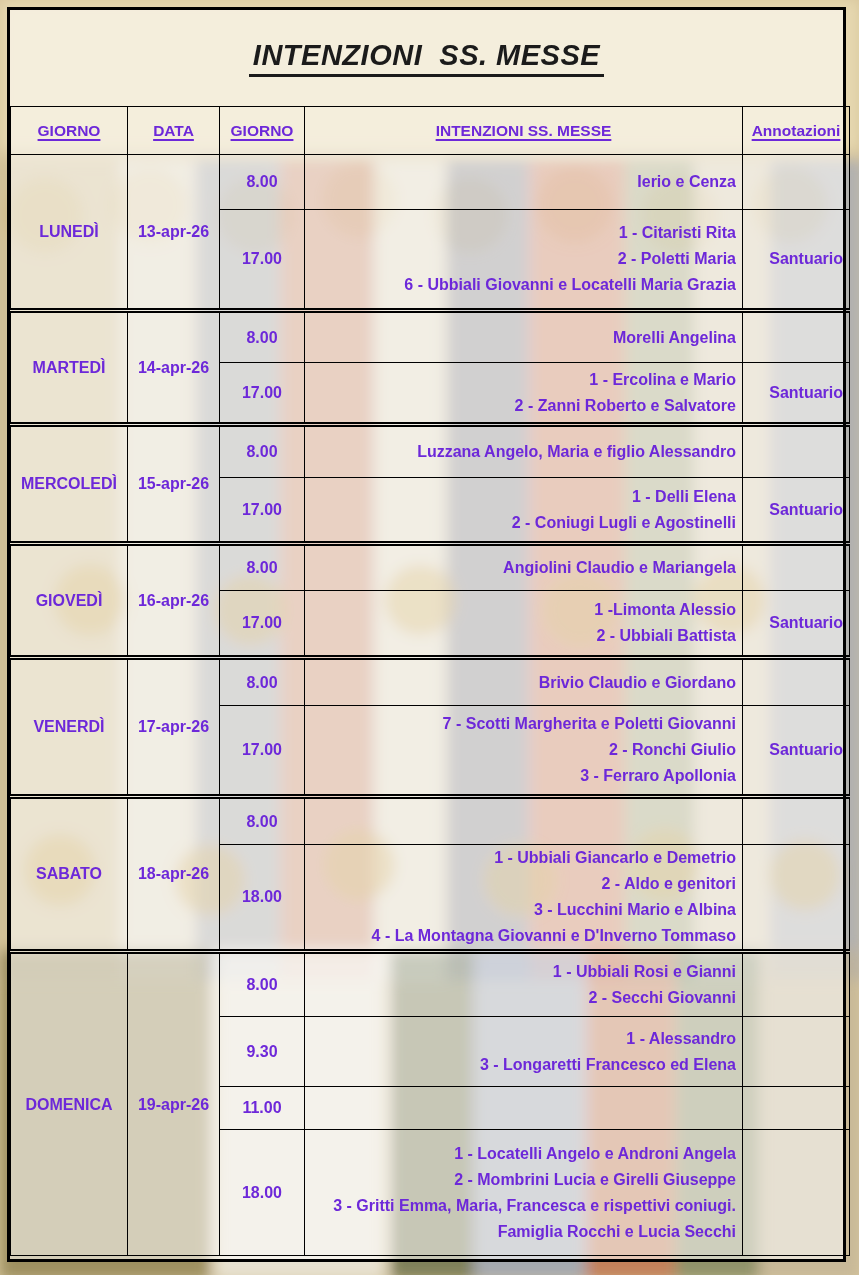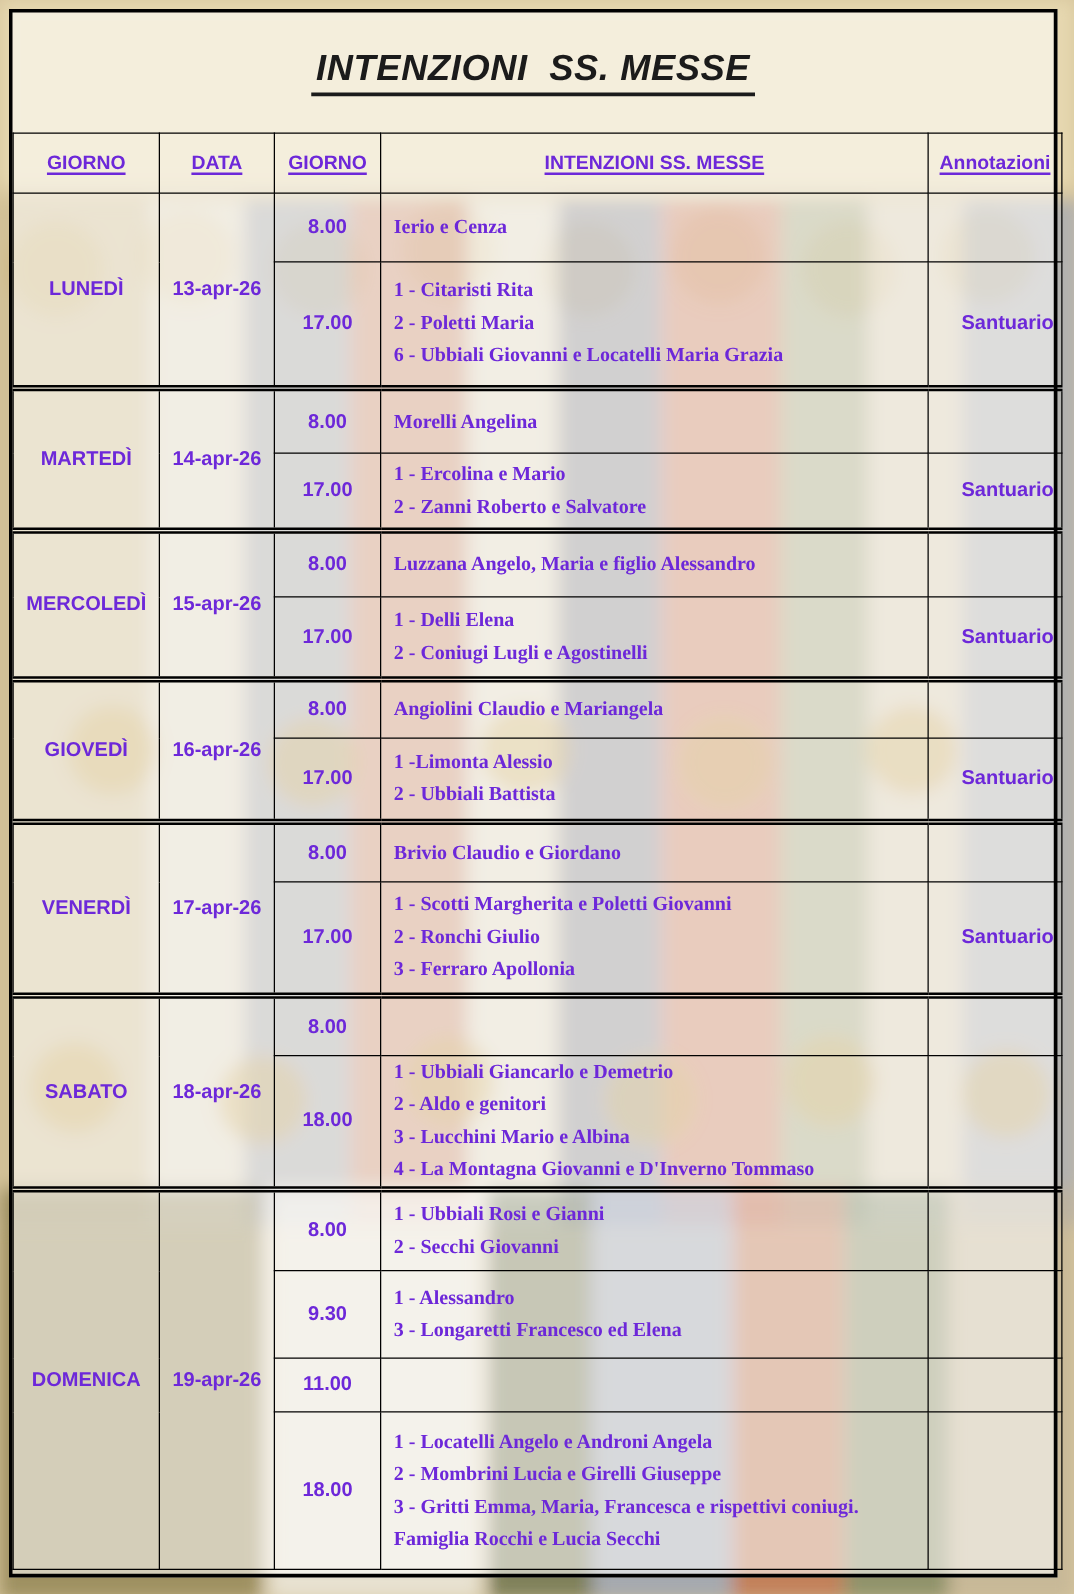--- a/index.html
+++ b/index.html
@@ -29,21 +29,21 @@
   }
   th,td{
     border:1px solid #000;padding:0 6px;overflow:hidden;
     font-weight:bold;font-size:16px;vertical-align:middle;
   }
   th{
     text-align:center;font-size:15.5px;
   }
   th .u{text-decoration:underline;text-decoration-thickness:2px;text-underline-offset:3px;}
   td.c{text-align:center;}
-  td.intent{text-align:left;padding-left:10px;font-family:Liberation Serif, serif;}
+  td.intent{text-align:right;padding-left:10px;}
   .iline{line-height:26px;}
   tr.day-sep td{border-top:5px double #000;}
   .annot{text-align:right;}
 </style>
 </head>
 <body>
 
 <svg class="bg" viewBox="0 0 859 1275" preserveAspectRatio="none" xmlns="http://www.w3.org/2000/svg">
   <defs>
       <filter id="soft" x="-20%" y="-20%" width="140%" height="140%">
@@ -194,21 +194,21 @@
       <td class="c" rowspan="2">17-apr-26</td>
       <td class="c">8.00</td>
       <td class="intent">
         <div class="iline">Brivio Claudio e Giordano</div>
       </td>
       <td class="annot"></td>
     </tr>
     <tr style="height:91px">
       <td class="c">17.00</td>
       <td class="intent">
-        <div class="iline">1 - Scotti Margherita e Poletti Giovanni</div>
+        <div class="iline">7 - Scotti Margherita e Poletti Giovanni</div>
         <div class="iline">2 - Ronchi Giulio</div>
         <div class="iline">3 - Ferraro Apollonia</div>
       </td>
       <td class="annot">Santuario</td>
     </tr>
 
     <tr class="day-sep" style="height:48px">
       <td class="c" rowspan="2">SABATO</td>
       <td class="c" rowspan="2">18-apr-26</td>
       <td class="c">8.00</td>

